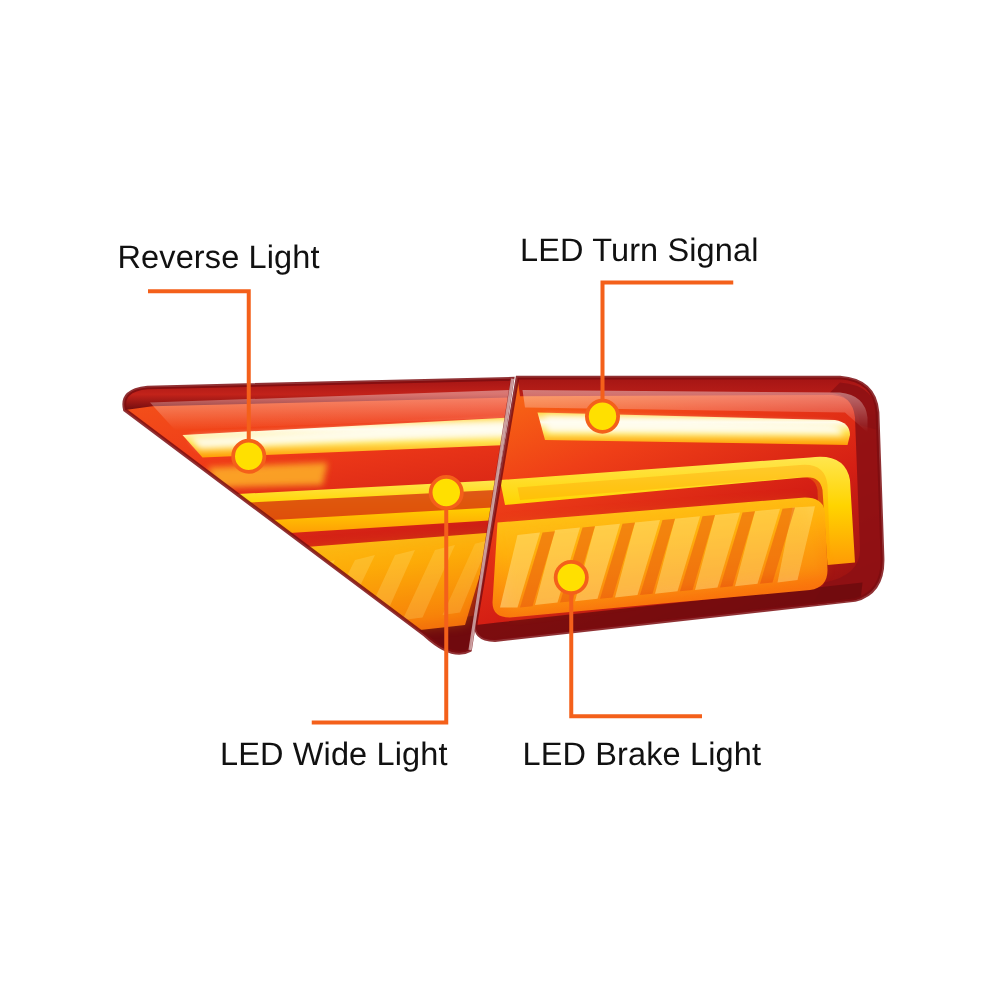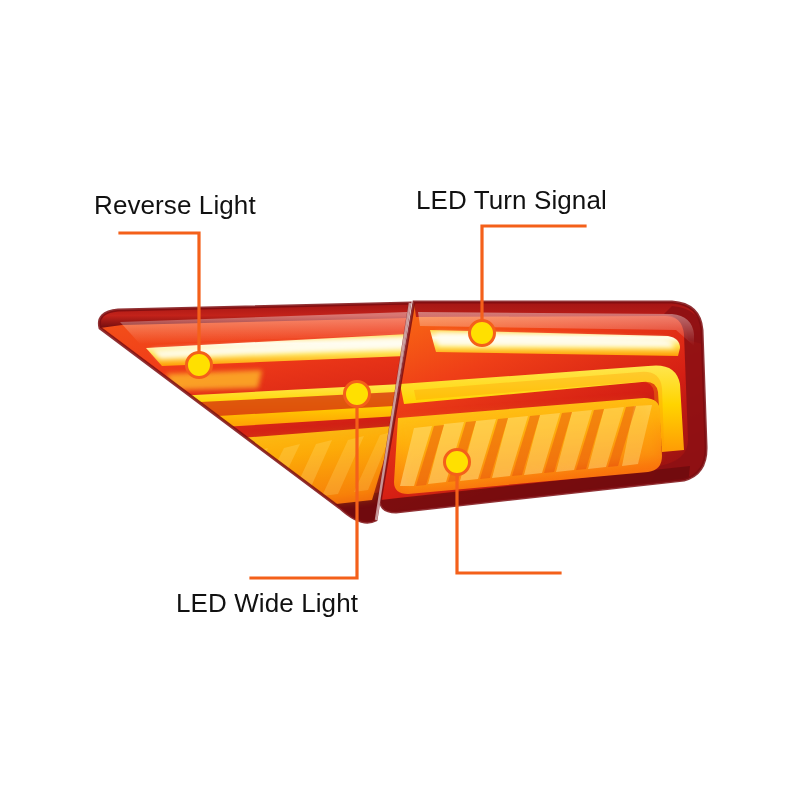--- a/index.html
+++ b/index.html
@@ -159,14 +159,15 @@
       <circle cx="199" cy="365" r="12.5" fill="#ffe000" stroke="#f4601a" stroke-width="3"></circle>
       <circle cx="482" cy="333" r="12.5" fill="#ffe000" stroke="#f4601a" stroke-width="3"></circle>
       <circle cx="357" cy="394" r="12.5" fill="#ffe000" stroke="#f4601a" stroke-width="3"></circle>
       <circle cx="457" cy="462" r="12.5" fill="#ffe000" stroke="#f4601a" stroke-width="3"></circle>
     </g>
   </svg>
 
   <div class="lbl" id="lbl-reverse">Reverse Light</div>
   <div class="lbl" id="lbl-turn">LED Turn Signal</div>
   <div class="lbl" id="lbl-wide">LED Wide Light</div>
+  <div class="lbl" id="lbl-brake">LED Brake Light</div>
 
 </div>
 
 </body></html>

